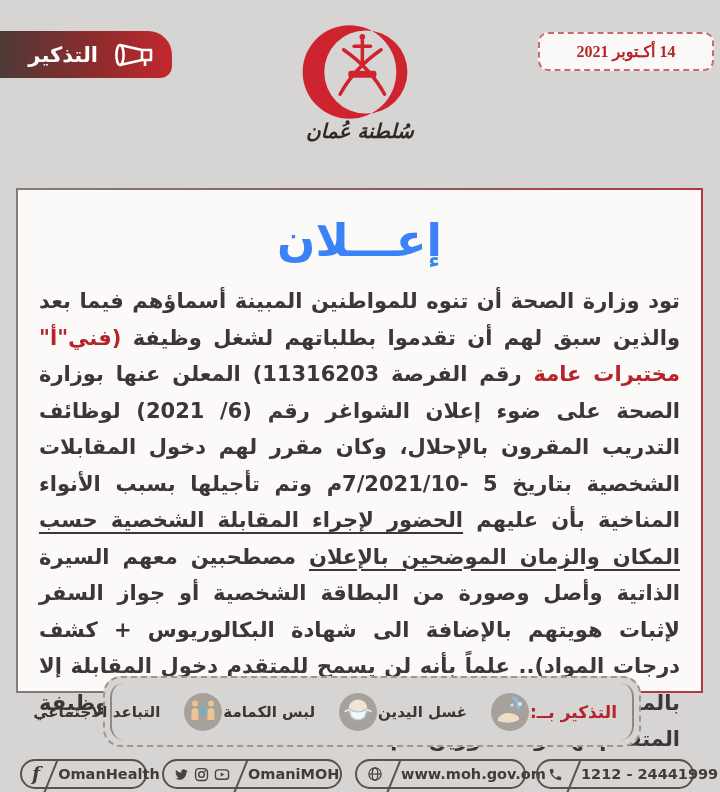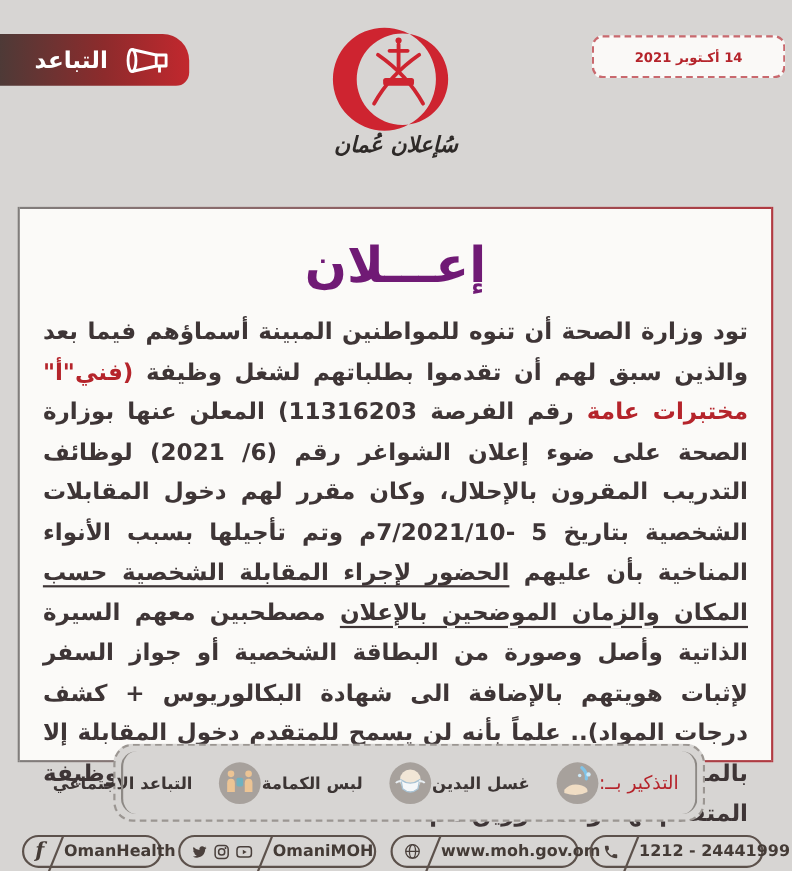--- a/index.html
+++ b/index.html
@@ -23,51 +23,51 @@
     width:170px;text-align:center;color:#2e2a28;
   }
   .logo .country{font-size:20px;font-weight:bold;line-height:22px;font-style:italic;}
   .logo .ministry{font-size:17px;font-weight:bold;line-height:20px;font-style:italic;}
   
   .date-badge{
     position:absolute;left:538px;top:32px;width:176px;height:39px;
     border:2px dashed #c9696e;border-radius:10px;background:#faf9f7;
     display:flex;align-items:center;justify-content:center;box-sizing:border-box;
   }
-  .date-badge span{color:#b5242b;font-weight:bold;font-size:12px;direction:rtl;}
+  .date-badge span{color:#b5242b;font-weight:bold;font-size:16px;direction:rtl;font-family:Liberation Serif, serif;}
   
   .card{
     position:absolute;left:16px;top:188px;width:687px;height:505px;
     background:#fbfaf8;box-sizing:border-box;
     border:2px solid;
     border-image:linear-gradient(to right,#807d7b,#94565a 60%,#b03a41) 1;
   }
   .card h1{
-    margin:24px 0 0 0;text-align:center;color:#701a75;
+    margin:24px 0 0 0;text-align:center;color:#3b82f6;
     font-size:45px;font-weight:bold;letter-spacing:1px;
   }
   .card .body{
     direction:rtl;text-align:justify;
     margin:16px 21px 0 21px;
     color:#3e3536;font-weight:bold;font-size:21px;line-height:36.5px;
   }
   .seg-red{color:#b5242b;}
   .seg-underline{text-decoration:underline;text-decoration-thickness:1.5px;text-underline-offset:5px;}
   
   .reminder{
     position:absolute;left:103px;top:676px;width:538px;height:71px;
     background:#d7d5d3;border:2px dashed #9b9692;border-radius:18px;
     box-sizing:border-box;
     display:flex;flex-direction:row;direction:rtl;align-items:center;
     justify-content:space-between;padding:0 22px;
   }
   .rem-cap{position:absolute;top:5px;bottom:5px;width:14px;pointer-events:none;}
   .rem-cap.r{right:5px;border-right:2px solid #8d8985;border-radius:0 14px 14px 0;}
   .rem-cap.l{left:5px;border-left:2px solid #8d8985;border-radius:14px 0 0 14px;}
-  .rem-label{color:#b5242b;font-weight:normal;font-size:17px;white-space:nowrap;}
+  .rem-label{color:#b5242b;font-weight:bold;font-size:17px;white-space:nowrap;}
   .rem-item{display:flex;align-items:center;gap:23px;direction:rtl;}
   .rem-item .rlabel{color:#3c3534;font-weight:bold;font-size:15px;white-space:nowrap;}
   
   .pill{
     position:absolute;top:759px;height:30px;box-sizing:border-box;
     border:2px solid #5c514b;border-radius:16px;
     display:flex;align-items:center;gap:5px;padding:0 10px;direction:ltr;
     color:#443b36;font-weight:bold;font-size:14.5px;overflow:visible;white-space:nowrap;
   }
   .pill .slash{
@@ -88,37 +88,37 @@
 
   <div class="ribbon">
     <svg class="icn" width="46" height="34" viewBox="0 0 46 34">
       <g fill="none" stroke="#ffffff" stroke-width="2.6" stroke-linejoin="round">
         <ellipse cx="8" cy="17" rx="3.6" ry="10"></ellipse>
         <path d="M8 7 L30 12 L30 22 L8 27"></path>
         <path d="M30 12 L39 12 L39 22 L30 22"></path>
         <path d="M33 22 L33 28"></path>
       </g>
     </svg>
-    <span class="label">التباعد</span>
+    <span class="label">التذكير</span>
   </div>
 
   <div class="logo">
     <svg class="icn" width="118" height="96" viewBox="0 0 100 82" style="margin:0 auto;display:block;">
       <path fill-rule="evenodd" fill="#ce2430" d="M41,1 a40,40 0 1,0 0,80 a40,40 0 1,0 0,-80 z
            M55,5.5 a35.5,35.5 0 1,1 0,71 a35.5,35.5 0 1,1 0,-71 z"></path>
       <g stroke="#ce2430" fill="none" stroke-width="3" stroke-linecap="round">
         <path d="M33,60 Q45,38 68,22"></path>
         <path d="M71,60 Q59,38 36,22"></path>
         <path d="M52,14 v18"></path>
         <path d="M45,19 h14"></path>
       </g>
       <rect x="40" y="40" width="24" height="6" rx="2" fill="#ce2430"></rect>
       <circle cx="52" cy="11" r="2.4" fill="#ce2430"></circle>
     </svg>
-    <div class="country">سُإعلان عُمان</div>
+    <div class="country">سُلطنة عُمان</div>
   </div>
 
   <div class="date-badge">
     <span>14 أكـتوبر 2021</span>
   </div>
 
   <div class="card">
     <h1>إعـــلان</h1>
     <p class="body"><span>تود وزارة الصحة أن تنوه للمواطنين المبينة أسماؤهم فيما بعد والذين سبق لهم أن تقدموا بطلباتهم لشغل وظيفة </span><span class="seg-red">(فني"أ" مختبرات عامة </span><span>رقم الفرصة 11316203) المعلن عنها بوزارة الصحة على ضوء إعلان الشواغر رقم (6/ 2021) لوظائف التدريب المقرون بالإحلال، وكان مقرر لهم دخول المقابلات الشخصية بتاريخ 5 -7/2021/10م وتم تأجيلها بسبب الأنواء المناخية بأن عليهم </span><span class="seg-underline">الحضور لإجراء المقابلة الشخصية حسب المكان والزمان الموضحين بالإعلان</span><span> مصطحبين معهم السيرة الذاتية وأصل وصورة من البطاقة الشخصية أو جواز السفر لإثبات هويتهم بالإضافة الى شهادة البكالوريوس + كشف درجات المواد).. علماً بأنه لن يسمح للمتقدم دخول المقابلة إلا بالمستندات المطلوبة والمستوفين لإشتراطات شغل الوظيفة المتقدم لها، والمذكورين هم : -</span>
     </p>

